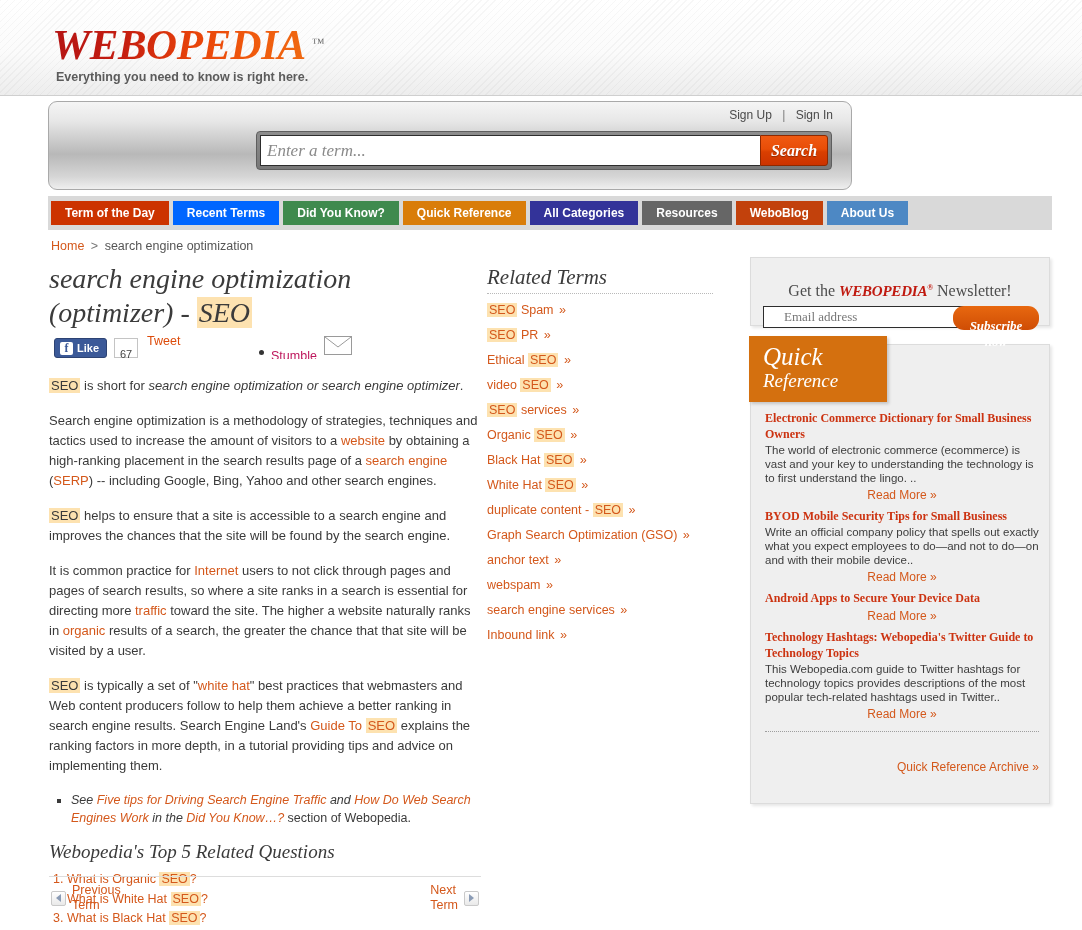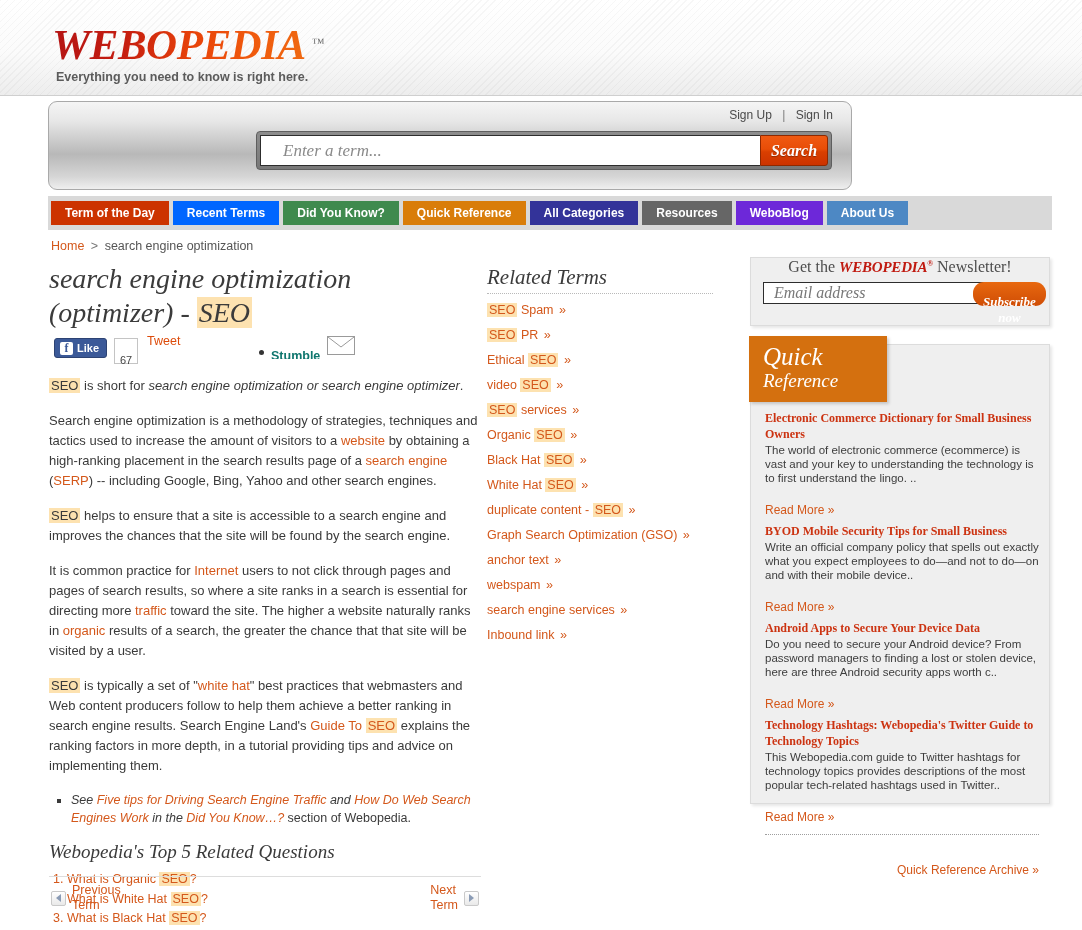--- a/index.html
+++ b/index.html
@@ -75,21 +75,21 @@
   }
   #search-input {
     flex:1 1 auto;
     border:1px solid #2d2d2d;
     border-right:none;
     background:#fff;
     font-family:"Liberation Serif", serif;
     font-style:italic;
     font-size:17px;
     color:#8a8a8a;
-    padding:0 22px;
+    padding:0 6px;
     outline:none;
     border-radius:1px 0 0 1px;
   }
   #search-input::placeholder { color:#8a8a8a; opacity:1; }
   #search-button {
     width:68px;
     border:1px solid #8f2900;
     background:linear-gradient(#f05a12 0%, #e84d07 45%, #d93f00 55%, #cc3300 100%);
     color:#fff;
     font-family:"Liberation Serif", serif;
@@ -147,29 +147,29 @@
   #fb-like .f-glyph {
     width:13px;height:13px;background:#fff;color:#3b5998;
     font-family:"Liberation Serif", serif;font-weight:bold;font-size:12px;
     line-height:13px;text-align:center;border-radius:2px;
   }
   #fb-like .f-label { color:#fff; font-size:11px; font-weight:bold; }
   #fb-count {
     position:absolute; left:60px; top:2px;
     height:20px; min-width:24px; line-height:18px;
     border:1px solid #c4c4c4; background:#fff;
-    font-size:11px; color:#444; text-align:center; padding:12px 4px;
+    font-size:11px; color:#444; text-align:center; padding:6px 4px;
   }
   #tweet-link {
     position:absolute; left:93px; top:-2px;
     color:#dd4b0a; font-size:12.5px; cursor:pointer;
   }
   #stumble-wrap { position:absolute; left:205px; top:2px; display:flex; align-items:center; gap:7px; }
   #stumble-bullet { width:5px;height:5px;background:#333;border-radius:50%; position:relative; top:5px;}
-  #stumble-label { color:#0f766e; font-size:12.5px; font-weight:bold; position:relative; top:6px; overflow:hidden; height:10px;}
+  #stumble-label { color:#be185d; font-size:12.5px; font-weight:normal; position:relative; top:6px; overflow:hidden; height:10px;}
   #mail-icon { width:28px; height:19px; border:1px solid #9a9a9a; background:#fff; position:relative; top:-2px; }
   #mail-icon svg { display:block; }
 
   
   #body-text { position:absolute; left:49px; top:376px; width:432px; }
   #body-text p { margin:0 0 15px 0; line-height:20px; font-size:13px; color:#3a3a3a; }
   #body-text a, .lnk { color:#d4581b; text-decoration:none; cursor:pointer; }
   #note-list { margin:0 0 2px 0; padding-left:22px; list-style:square; }
   #note-list li { line-height:18px; font-size:12.5px; color:#3a3a3a; }
   #note-list em, .ital { font-style:italic; }
@@ -209,34 +209,34 @@
   .rel-item { font-size:12.5px; color:#d4581b; line-height:15px; margin-bottom:10px; cursor:pointer; }
   .rel-item .chev { color:#d4581b; margin-left:2px; }
 
   
   #news-box {
     position:absolute; left:750px; top:257px; width:300px; height:69px;
     background:#efefef; border:1px solid #dcdcdc;
     box-shadow:2px 2px 3px rgba(0,0,0,0.10);
   }
   #news-title {
-    text-align:center; margin-top:0;
+    text-align:center; margin-top:24px;
     font-family:"Liberation Serif", serif;
     font-size:16px; color:#4c4c4c;
   }
   #news-title .brand {
     font-weight:bold; font-style:italic; color:#c01a10;
     font-size:15px; letter-spacing:-.2px;
   }
   #news-title .brand sup { font-size:8px; }
   #news-form { display:flex; margin:6px 10px 0 12px; height:22px; }
   #news-email {
     flex:1 1 auto; border:1px solid #2d2d2d; border-right:none;
-    font-family:"Liberation Serif", serif; font-style:italic;
-    font-size:16px; color:#777; padding:0 10px; outline:none; background:#fff;
+    font-family:"Liberation Serif", serif; 
+    font-size:13px; color:#777; padding:0 20px; outline:none; background:#fff;
   }
   #news-email::placeholder { color:#777; opacity:1; }
   #news-sub {
     border:none; cursor:pointer;
     background:linear-gradient(#e8680f,#cf4d05);
     color:#fff; font-family:"Liberation Serif", serif;
     font-weight:bold; font-style:italic; font-size:13px;
     padding:12px 10px; border-radius:11px; margin-left:-11px;
     position:relative; z-index:2;
   }
@@ -258,21 +258,21 @@
   #qr-tab .l1 { font-size:25px; line-height:27px; }
   #qr-tab .l2 { font-size:19px; line-height:22px; }
   #qr-list { position:absolute; left:14px; top:65px; width:274px; }
   .qr-item { margin-bottom:6px; }
   .qr-title {
     font-family:"Liberation Serif", serif;
     font-weight:bold; font-size:12px; line-height:16px;
     color:#cc3311; cursor:pointer;
   }
   .qr-desc { font-size:11.5px; line-height:14px; color:#3d3d3d; margin-top:1px; }
-  .qr-more { text-align:left; font-size:12px; color:#d4581b; cursor:pointer; margin-top:18px; }
+  .qr-more { text-align:center; font-size:12px; color:#d4581b; cursor:pointer; margin-top:3px; }
   #qr-rule { border-top:1px dotted #9e9e9e; margin:10px 0 0 0; }
   #qr-archive { text-align:right; font-size:12px; color:#d4581b; cursor:pointer; margin-top:28px; }
 </style>
 </head>
 <body>
 
 <div id="header-band">
   <div id="logo-wrap">
     <div id="logo-text">
       <span>WEBOPEDIA</span>
@@ -294,21 +294,21 @@
   </div>
 </div>
 
 <div id="nav-bar">
     <div class="nav-btn" style="background: rgb(204, 51, 0);">Term of the Day</div>
     <div class="nav-btn" style="background: rgb(0, 102, 255);">Recent Terms</div>
     <div class="nav-btn" style="background: rgb(63, 138, 78);">Did You Know?</div>
     <div class="nav-btn" style="background: rgb(217, 125, 10);">Quick Reference</div>
     <div class="nav-btn" style="background: rgb(51, 51, 153);">All Categories</div>
     <div class="nav-btn" style="background: rgb(102, 102, 102);">Resources</div>
-    <div class="nav-btn" style="background: #6d28d9;">WeboBlog</div>
+    <div class="nav-btn" style="background: #c2410c;">WeboBlog</div>
     <div class="nav-btn" style="background: rgb(77, 136, 196);">About Us</div>
   </div>
 
 <div id="breadcrumb">
   <a class="crumb-home">Home</a>
   <span class="crumb-sep">&gt;</span>
   <span>search engine optimization</span>
 </div>
 
 <div id="main-col">
@@ -430,21 +430,20 @@
         <div class="qr-desc">The world of electronic commerce (ecommerce) is vast and your key to understanding the technology is to first understand the lingo. ..</div>
         <div class="qr-more">Read More »</div>
       </div>
       <div class="qr-item">
         <div class="qr-title">BYOD Mobile Security Tips for Small Business</div>
         <div class="qr-desc">Write an official company policy that spells out exactly what you expect employees to do—and not to do—on and with their mobile device..</div>
         <div class="qr-more">Read More »</div>
       </div>
       <div class="qr-item">
         <div class="qr-title">Android Apps to Secure Your Device Data</div>
-        <div class="qr-desc">Do you need to secure your Android device? From password managers to finding a lost or stolen device, here are three Android security apps worth c..</div>
         <div class="qr-more">Read More »</div>
       </div>
       <div class="qr-item">
         <div class="qr-title">Technology Hashtags: Webopedia's Twitter Guide to Technology Topics</div>
         <div class="qr-desc">This Webopedia.com guide to Twitter hashtags for technology topics provides descriptions of the most popular tech-related hashtags used in Twitter..</div>
         <div class="qr-more">Read More »</div>
       </div>
       <div id="qr-rule"></div>
       <div id="qr-archive">Quick Reference Archive »</div>
     </div>

